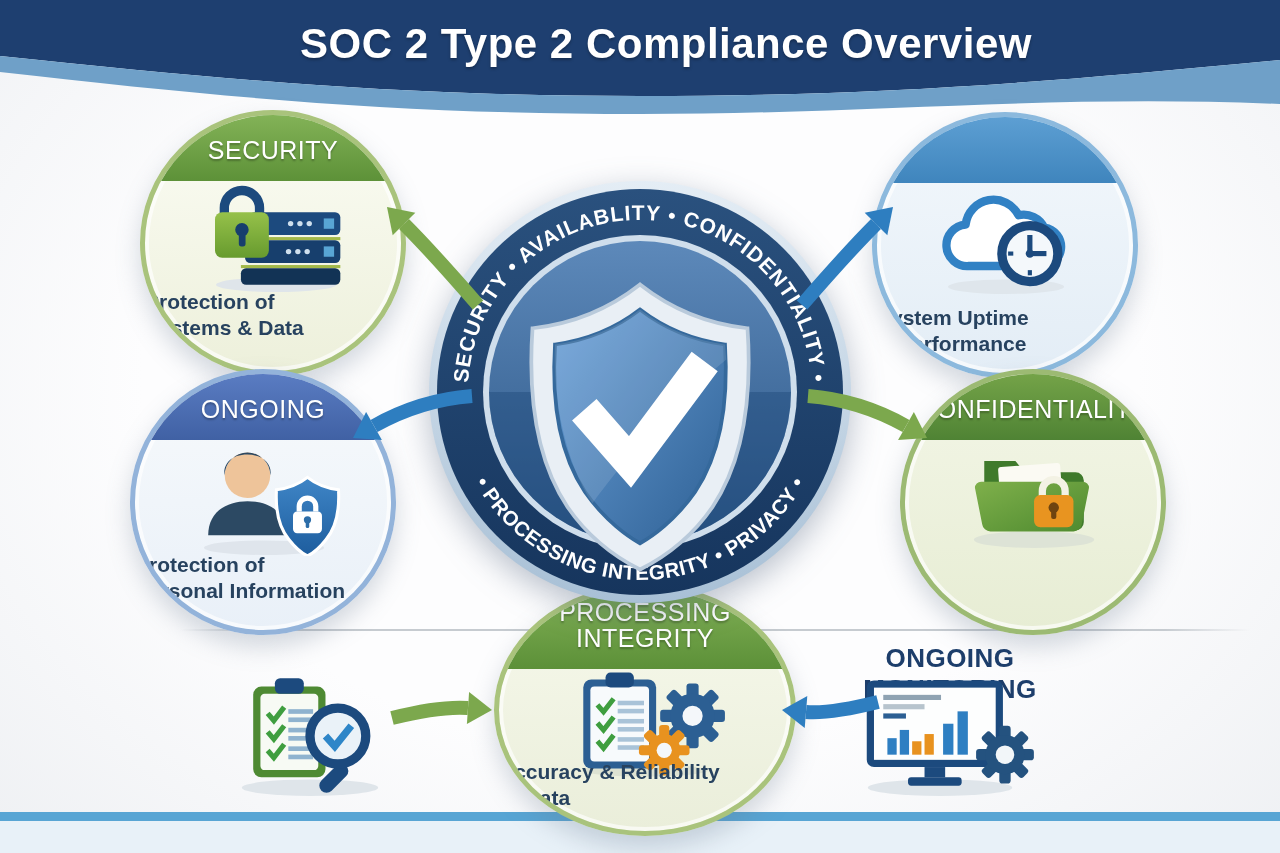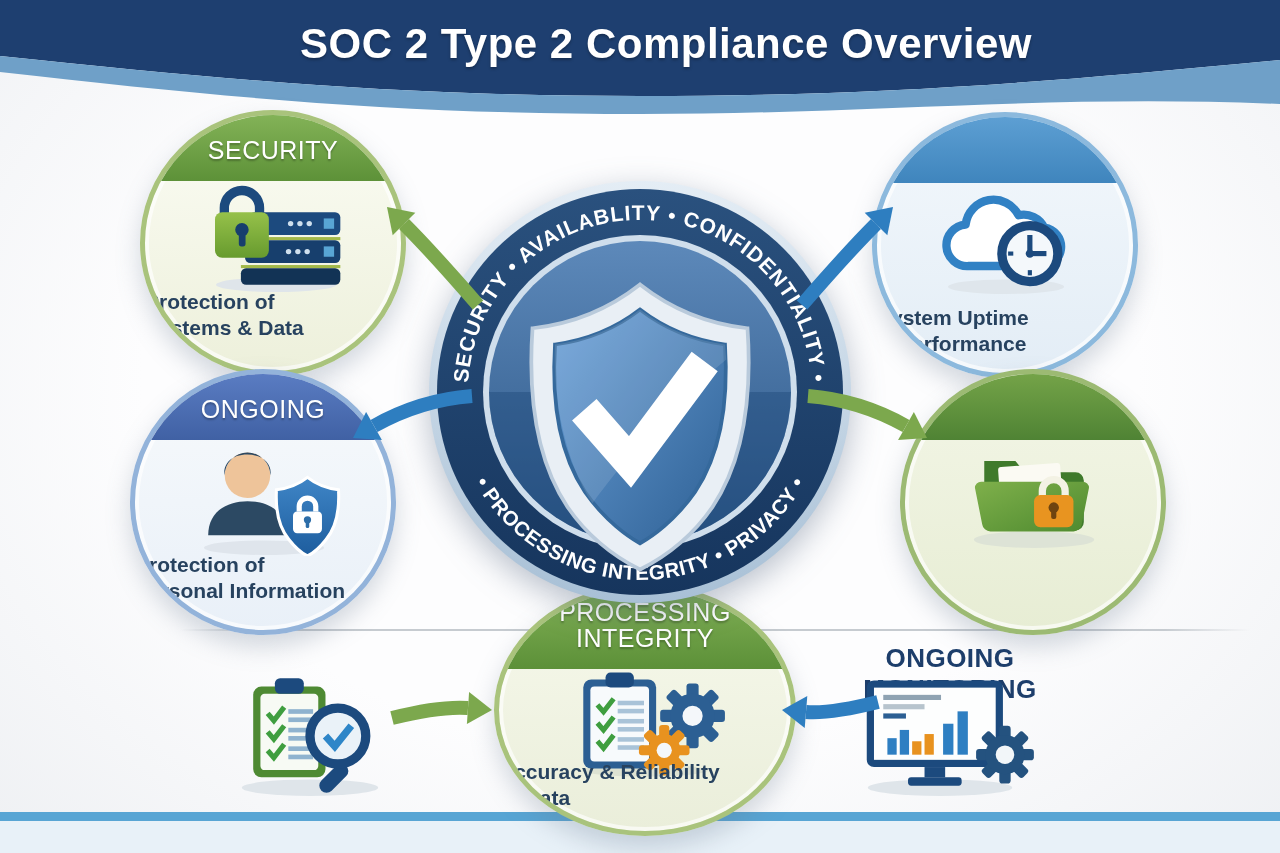--- a/index.html
+++ b/index.html
@@ -164,20 +164,21 @@
         <circle cx="26" cy="41" r="3.5" fill="#2c6da8"></circle>
         <rect x="24.3" y="42" width="3.4" height="7" rx="1.5" fill="#2c6da8"></rect>
       </g>
     </svg>
     <div class="node-desc">Protection of
 Personal Information</div>
   </div>
 
   <div class="node" id="node-confidentiality">
     <div class="band"></div>
+    <div class="band-label one-line">CONFIDENTIALITY</div>
     <svg class="node-icon" width="156" height="112" viewBox="0 0 150 108">
       <defs>
           <linearGradient id="gFold" x1="0" y1="0" x2="1" y2="1">
         <stop offset="0" stop-color="#7fb04b"></stop>
             <stop offset="1" stop-color="#4e8a2f"></stop>
           </linearGradient>
         </defs>
       <ellipse cx="76" cy="100" rx="58" ry="8" fill="#dde3d6"></ellipse>
       <path d="M28,24 h30 l9,11 h49 a8,8 0 0 1 8,8 v40 a8,8 0 0 1 -8,8 h-80 a8,8 0 0 1 -8,-8 z" fill="#3f7a2b"></path>
       <rect x="42" y="28" width="60" height="26" rx="3" fill="#fbfaf3" transform="rotate(-4 72 41)"></rect>

